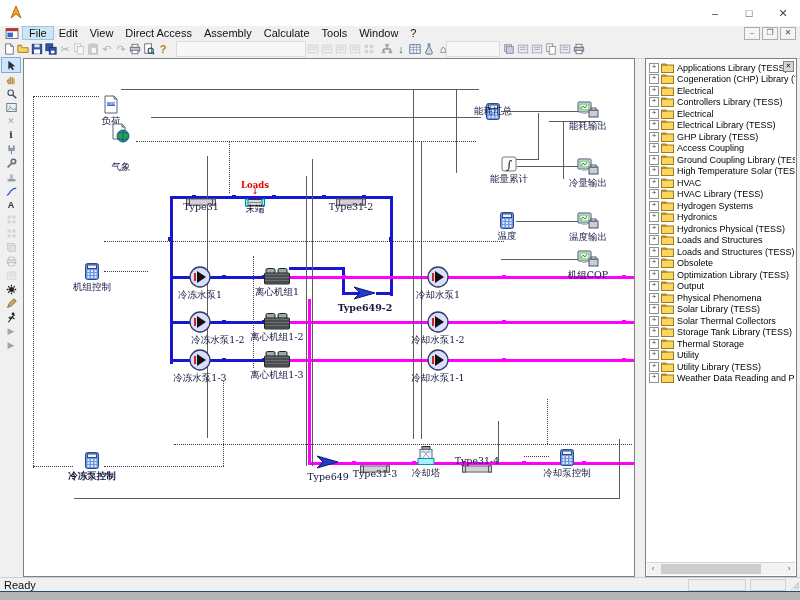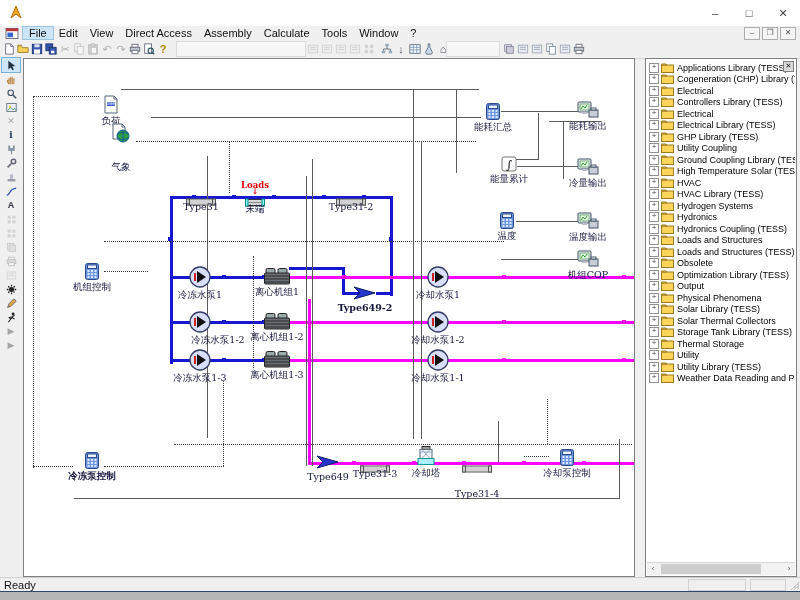--- a/index.html
+++ b/index.html
@@ -610,21 +610,21 @@
           <path d="M3 6h12M5 3.5l8 9M13 3.5l-8 9" stroke="#9ab"></path>
           <rect x="1" y="12.5" width="16" height="6" fill="#aef" stroke="#099"></rect>
         </svg></div>
       <div class="comp-label" style="left: 402px; top: 408px;">冷却塔</div>
       <div class="comp-icon" style="left: 438px; top: 400px;"><svg viewBox="0 0 30 8" width="30" height="8">
           <rect x="0.5" y="1" width="29" height="6" fill="#e8e8e8" stroke="#555"></rect>
           <path d="M1 3h28M1 5h28" stroke="#bbb"></path>
           <rect x="0.5" y="1" width="3" height="6" fill="#cfcfcf" stroke="#555"></rect>
           <rect x="26.5" y="1" width="3" height="6" fill="#cfcfcf" stroke="#555"></rect>
         </svg></div>
-      <div class="comp-label" style="left: 453px; top: 429px;">Type31-4</div>
+      <div class="comp-label" style="left: 453px; top: 396px;">Type31-4</div>
       <div class="comp-icon" style="left: 536px; top: 390px;"><svg viewBox="0 0 14 17" width="14" height="17">
           <rect x="0.5" y="0.5" width="13" height="16" rx="2" fill="#6f97e0" stroke="#2a4a8a"></rect>
           <rect x="2.5" y="2" width="9" height="3.5" fill="#eef4ff" stroke="#2a4a8a"></rect>
           <g fill="#dce8ff">
             <rect x="2.5" y="7" width="2" height="2"></rect>
             <rect x="6" y="7" width="2" height="2"></rect>
             <rect x="9.5" y="7" width="2" height="2"></rect>
             <rect x="2.5" y="10" width="2" height="2"></rect>
             <rect x="6" y="10" width="2" height="2"></rect>
             <rect x="9.5" y="10" width="2" height="2"></rect>
@@ -642,21 +642,21 @@
             <rect x="6" y="7" width="2" height="2"></rect>
             <rect x="9.5" y="7" width="2" height="2"></rect>
             <rect x="2.5" y="10" width="2" height="2"></rect>
             <rect x="6" y="10" width="2" height="2"></rect>
             <rect x="9.5" y="10" width="2" height="2"></rect>
             <rect x="2.5" y="13" width="2" height="2"></rect>
             <rect x="6" y="13" width="2" height="2"></rect>
             <rect x="9.5" y="13" width="2" height="2"></rect>
           </g>
         </svg></div>
-      <div class="comp-label" style="left: 469px; top: 62px;">能耗汇总</div>
+      <div class="comp-label" style="left: 469px; top: 46px;">能耗汇总</div>
       <div class="comp-icon" style="left: 553px; top: 42px;"><svg viewBox="0 0 22 18" width="22" height="18">
           <rect x="1" y="1" width="13" height="10" rx="1" fill="#e8eef8" stroke="#456"></rect>
           <rect x="3" y="3" width="9" height="6" fill="#eafaea" stroke="#7a7"></rect>
           <path d="M4 8l2-3 2 2 2-3" stroke="#2a2" fill="none"></path>
           <rect x="5" y="11" width="5" height="2" fill="#bbc"></rect>
           <rect x="12" y="9" width="9" height="7" fill="#c9cdd8" stroke="#456"></rect>
           <rect x="14" y="7" width="5" height="2" fill="#fff" stroke="#456"></rect>
         </svg></div>
       <div class="comp-label" style="left: 564px; top: 61px;">能耗输出</div>
       <div class="comp-icon" style="left: 477px; top: 97px;"><svg viewBox="0 0 16 16" width="16" height="16">
@@ -768,21 +768,21 @@
               <path d="M0.5 2V1h4.5l1 1z" fill="#fdd55a" stroke="#9c7c1e"></path>
             </svg></div>
           <span>GHP Library (TESS)</span>
         </div>
         <div class="trow">
           <div class="expander">+</div>
           <div class="fold"><svg viewBox="0 0 13 10" width="13" height="10">
               <rect x="0.5" y="2" width="12" height="7.5" fill="#fdd55a" stroke="#9c7c1e"></rect>
               <path d="M0.5 2V1h4.5l1 1z" fill="#fdd55a" stroke="#9c7c1e"></path>
             </svg></div>
-          <span>Utility Coupling</span>
+          <span>Access Coupling</span>
         </div>
         <div class="trow">
           <div class="expander">+</div>
           <div class="fold"><svg viewBox="0 0 13 10" width="13" height="10">
               <rect x="0.5" y="2" width="12" height="7.5" fill="#fdd55a" stroke="#9c7c1e"></rect>
               <path d="M0.5 2V1h4.5l1 1z" fill="#fdd55a" stroke="#9c7c1e"></path>
             </svg></div>
           <span>Ground Coupling Library (TESS)</span>
         </div>
         <div class="trow">
@@ -824,21 +824,21 @@
               <path d="M0.5 2V1h4.5l1 1z" fill="#fdd55a" stroke="#9c7c1e"></path>
             </svg></div>
           <span>Hydronics</span>
         </div>
         <div class="trow">
           <div class="expander">+</div>
           <div class="fold"><svg viewBox="0 0 13 10" width="13" height="10">
               <rect x="0.5" y="2" width="12" height="7.5" fill="#fdd55a" stroke="#9c7c1e"></rect>
               <path d="M0.5 2V1h4.5l1 1z" fill="#fdd55a" stroke="#9c7c1e"></path>
             </svg></div>
-          <span>Hydronics Coupling (TESS)</span>
+          <span>Hydronics Physical (TESS)</span>
         </div>
         <div class="trow">
           <div class="expander">+</div>
           <div class="fold"><svg viewBox="0 0 13 10" width="13" height="10">
               <rect x="0.5" y="2" width="12" height="7.5" fill="#fdd55a" stroke="#9c7c1e"></rect>
               <path d="M0.5 2V1h4.5l1 1z" fill="#fdd55a" stroke="#9c7c1e"></path>
             </svg></div>
           <span>Loads and Structures</span>
         </div>
         <div class="trow">

